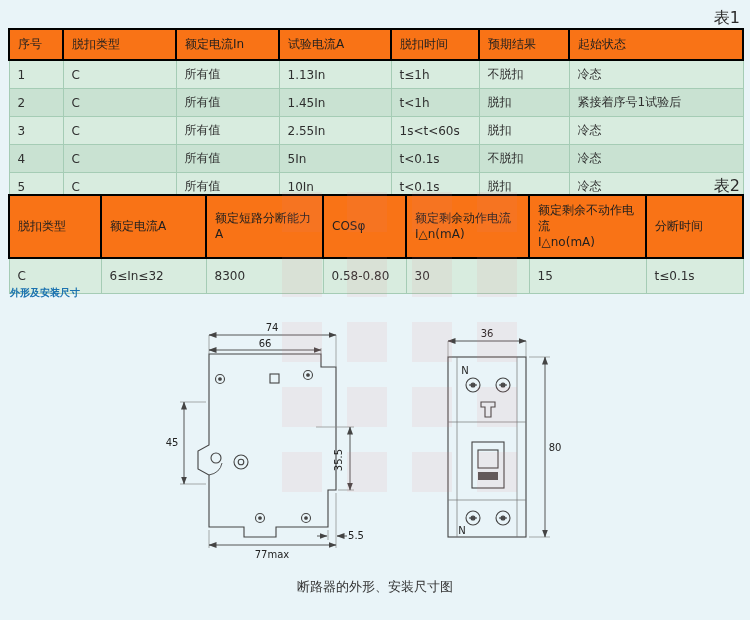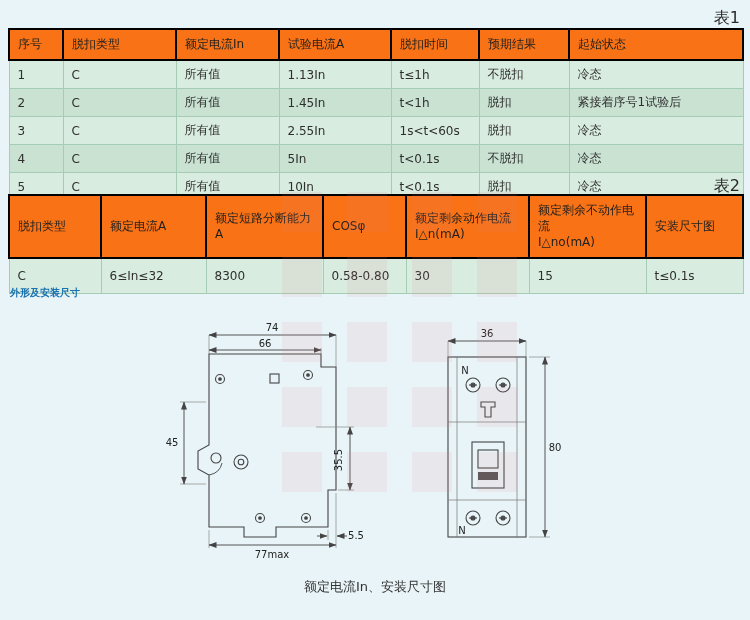--- a/index.html
+++ b/index.html
@@ -140,21 +140,21 @@
   <thead>
     <tr>
       <th>脱扣类型</th>
       <th>额定电流A</th>
       <th>额定短路分断能力A</th>
       <th>COSφ</th>
       <th>额定剩余动作电流
 I△n(mA)</th>
       <th>额定剩余不动作电流
 I△no(mA)</th>
-      <th>安装尺寸图</th>
+      <th>分断时间</th>
     </tr>
   </thead>
   <tbody>
     <tr>
       <td>C</td>
       <td>6≤In≤32</td>
       <td>8300</td>
       <td>0.58-0.80</td>
       <td>30</td>
       <td>15</td>
@@ -256,21 +256,21 @@
       <text x="116" y="236" text-anchor="middle">77max</text>
       <text x="200" y="217" text-anchor="middle" font-size="9">5.5</text>
       <text x="331" y="15" text-anchor="middle">36</text>
       <text x="399" y="129" text-anchor="middle">80</text>
       <text x="309" y="52" text-anchor="middle" font-size="9.5">N</text>
       <text x="306" y="212" text-anchor="middle" font-size="9.5">N</text>
     </g>
   </svg>
 </div>
 
-<div class="caption">额定电流In、安装尺寸图</div>
+<div class="caption">断路器的外形、安装尺寸图</div>
 
 <div class="watermark-layer">
     <div class="wm-tile" style="left: 0px; top: 0px;"></div>
     <div class="wm-tile" style="left: 65px; top: 0px;"></div>
     <div class="wm-tile" style="left: 130px; top: 0px;"></div>
     <div class="wm-tile" style="left: 195px; top: 0px;"></div>
     <div class="wm-tile" style="left: 0px; top: 65px;"></div>
     <div class="wm-tile" style="left: 65px; top: 65px;"></div>
     <div class="wm-tile" style="left: 130px; top: 65px;"></div>
     <div class="wm-tile" style="left: 195px; top: 65px;"></div>

